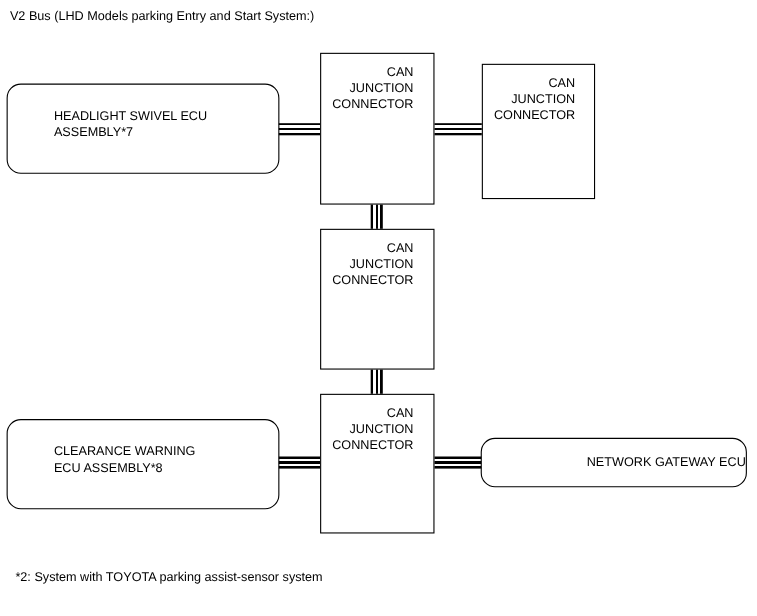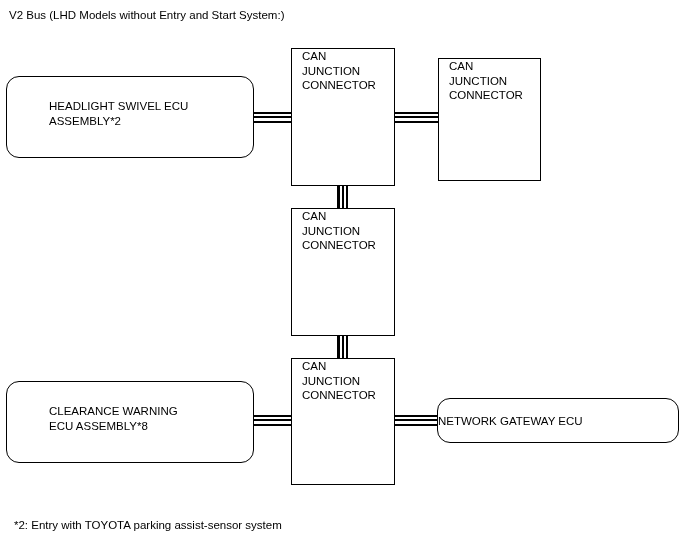--- a/index.html
+++ b/index.html
@@ -42,31 +42,32 @@
   }
   .node-label {
     position: absolute;
     font-size: 11.5px;
     line-height: 14.5px;
     white-space: pre-line;
   }
   
   .label-tl {
     left: 10px;
-    top: 0;
+    top: 10px;
+    text-align: right;
   }
   .label-indent {
     left: 42px;
     top: 22px;
   }
   .label-center {
     left: 0;
     right: 0;
     top: 15px;
-    text-align: left;
+    text-align: right;
   }
 
   
   
   .bus-h {
     position: absolute;
     height: 11px;
     background:
       linear-gradient(
         to bottom,
@@ -99,37 +100,37 @@
     font-size: 11.5px;
     line-height: 14px;
     white-space: nowrap;
   }
 </style>
 </head>
 <body>
 
 <div id="canvas">
 
-  <div class="diagram-title">V2 Bus (LHD Models without Entry and Start System:)</div>
+  <div class="diagram-title">V2 Bus (LHD Models parking Entry and Start System:)</div>
 
   <div class="bus-h" style="left:248px; top:112px; width:48px;"></div>
 
   <div class="bus-h" style="left:391px; top:112px; width:50px;"></div>
 
   <div class="bus-v" style="left:337px; top:185px; width:11px; height:28px;"></div>
 
   <div class="bus-v" style="left:337px; top:331px; width:11px; height:31px;"></div>
 
   <div class="bus-h" style="left:248px; top:415px; width:48px;"></div>
 
   <div class="bus-h" style="left:391px; top:415px; width:50px;"></div>
 
   <div class="node rounded" style="left:6px; top:76px; width:248px; height:82px;">
     <div class="node-label label-indent">HEADLIGHT SWIVEL ECU
-ASSEMBLY*2</div>
+ASSEMBLY*7</div>
   </div>
 
   <div class="node" style="left:291px; top:48px; width:104px; height:138px;">
     <div class="node-label label-tl">CAN
 JUNCTION
 CONNECTOR</div>
   </div>
 
   <div class="node" style="left:438px; top:58px; width:103px; height:123px;">
     <div class="node-label label-tl">CAN
@@ -152,15 +153,15 @@
   <div class="node rounded" style="left:6px; top:381px; width:248px; height:82px;">
     <div class="node-label label-indent">CLEARANCE WARNING
 ECU ASSEMBLY*8</div>
   </div>
 
   <div class="node rounded" style="left:437px; top:398px; width:242px; height:45px;">
     <div class="node-label label-center">NETWORK GATEWAY ECU</div>
   </div>
 
 
-  <div class="footnote" style="top:518px;">*2: Entry with TOYOTA parking assist-sensor system</div>
+  <div class="footnote" style="top:518px;">*2: System with TOYOTA parking assist-sensor system</div>
 
 </div>
 
 </body></html>

